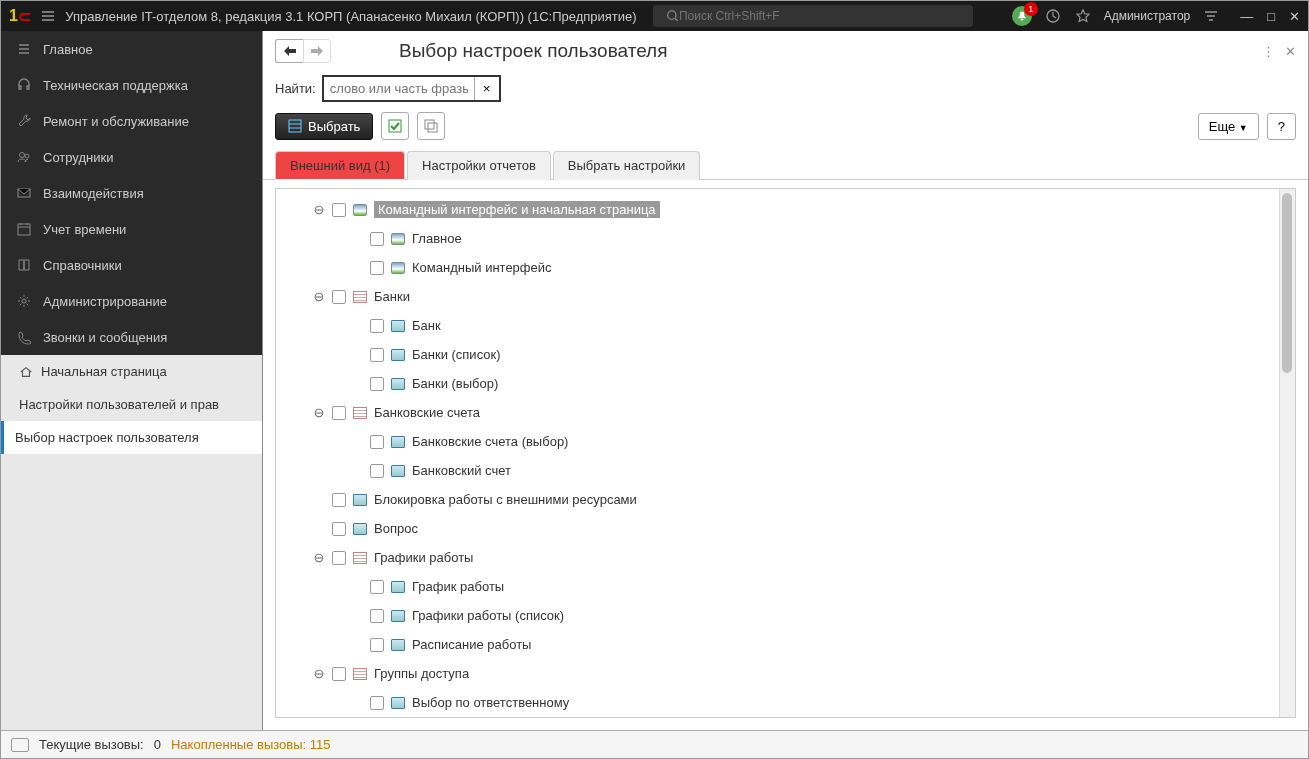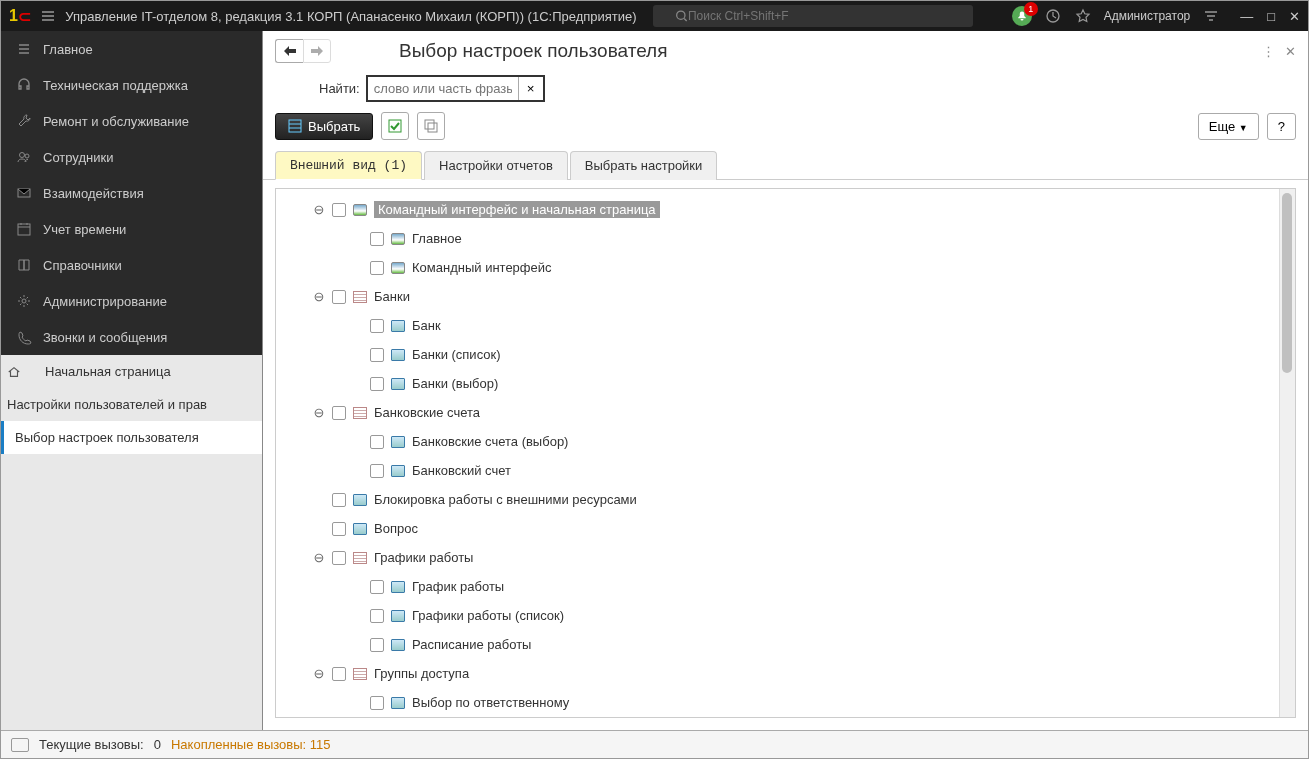--- a/index.html
+++ b/index.html
@@ -3,72 +3,72 @@
 <meta charset="utf-8">
 <style>
 * { box-sizing: border-box; margin: 0; padding: 0; }
 body { font-family: Arial, sans-serif; font-size: 13px; color: #333; background: #fff; overflow: hidden; }
 .app { width: 1309px; height: 759px; display: flex; flex-direction: column; border: 1px solid #999; }
 
 
 .titlebar { background: #1a1a1a; color: #ccc; height: 30px; display: flex; align-items: center; padding: 0 8px; gap: 8px; }
 .logo-1c { color: #e8c800; font-weight: bold; font-size: 16px; display: flex; align-items: center; }
 .titlebar-title { flex: 0 0 auto; color: #ccc; font-size: 13px; white-space: nowrap; }
-.titlebar-search { flex: 1; display: flex; align-items: center; background: #333; border-radius: 3px; height: 22px; padding: 0 22px; max-width: 320px; margin-left: 8px; }
+.titlebar-search { flex: 1; display: flex; align-items: center; background: #333; border-radius: 3px; height: 22px; padding: 0 13px; max-width: 320px; margin-left: 8px; }
 .titlebar-search input { background: transparent; border: none; color: #aaa; outline: none; width: 100%; font-size: 12px; }
 .titlebar-icons { display: flex; align-items: center; gap: 12px; margin-left: auto; }
 .titlebar-icon { width: 18px; height: 18px; display: flex; align-items: center; justify-content: center; color: #999; cursor: pointer; }
 .bell-badge { position: relative; }
 .bell-badge::after { content: attr(data-count); position: absolute; top: -4px; right: -6px; background: #d00; color: #fff; border-radius: 50%; width: 14px; height: 14px; font-size: 9px; display: flex; align-items: center; justify-content: center; }
 .bell-circle { background: #5a5; border-radius: 50%; width: 20px; height: 20px; display:flex; align-items:center; justify-content:center;}
 .titlebar-user { color: #ccc; font-size: 12px; }
 .win-controls { display: flex; gap: 14px; margin-left: 8px; }
 .win-ctrl { color: #ccc; cursor: pointer; }
 
 
 .body { flex: 1; display: flex; min-height: 0; }
 
 
 .sidebar { width: 262px; background: #2a2a2a; color: #ccc; display: flex; flex-direction: column; border-right: 1px solid #888; }
 .sidebar-item { display: flex; align-items: center; gap: 10px; padding: 9px 14px; cursor: pointer; color: #ccc; }
 .sidebar-icon { width: 18px; height: 18px; display: flex; align-items: center; justify-content: center; color: #888; }
 .sidebar-secondary { background: #e8e8e8; color: #333; flex: 1; }
-.sidebar-sec-item { padding: 9px 6px; cursor: pointer; color: #333; display:flex; align-items:flex-end; gap:24px;}
+.sidebar-sec-item { padding: 9px 18px; cursor: pointer; color: #333; display:flex; align-items:flex-end; gap:8px;}
 .sidebar-sec-item.active { background: #fff; border-left: 3px solid #1a7dc4; padding-left: 11px; }
 
 
 .main { flex: 1; display: flex; flex-direction: column; background: #fff; min-width: 0; }
 .main-header { display: flex; align-items: center; padding: 8px 12px; gap: 8px; }
 .nav-btn { width: 28px; height: 24px; border: 1px solid #aaa; background: #fff; display: flex; align-items: center; justify-content: center; cursor: pointer; border-radius: 3px; }
 .nav-btn.disabled { opacity: 0.4; cursor: default; }
 .nav-group { display: flex; }
 .nav-group .nav-btn:first-child { border-radius: 3px 0 0 3px; border-right: none; }
 .nav-group .nav-btn:last-child { border-radius: 0 3px 3px 0; }
 .main-title { font-size: 19px; color: #333; margin-left: 60px; }
 .main-header-right { margin-left: auto; display: flex; gap: 10px; }
 .hdr-icon { cursor: pointer; color: #888; }
 
 
 .findbar { display: flex; align-items: center; padding: 4px 12px; gap: 6px; }
-.findbar label { font-size: 13px; margin-left: 44px; }
+.findbar label { font-size: 13px; }
 .findbar-input-wrap { border: 2px solid #333; display: flex; align-items: center; }
 .findbar-input { border: none; padding: 4px 6px; width: 150px; outline: none; font-size: 13px; }
 .findbar-clear { border: none; border-left: 1px solid #aaa; background: #fff; padding: 4px 8px; cursor: pointer; }
 
 
 .toolbar { display: flex; align-items: center; padding: 6px 12px; gap: 8px; }
 .btn-primary { background: linear-gradient(#444,#222); color: #fff; border: 1px solid #111; padding: 5px 12px; border-radius: 3px; cursor: pointer; display: flex; align-items: center; gap: 6px; font-size: 13px; }
 .btn-icon { width: 28px; height: 28px; border: 1px solid #aaa; background: #fff; border-radius: 3px; display: flex; align-items: center; justify-content: center; cursor: pointer; }
 .toolbar-right { margin-left: auto; display: flex; gap: 8px; }
 .btn-more { border: 1px solid #aaa; background: #fff; padding: 5px 10px; border-radius: 3px; cursor: pointer; font-size: 13px; }
 
 
 .tabs { display: flex; padding: 0 12px; border-bottom: 1px solid #ccc; margin-top: 4px; }
 .tab { padding: 6px 14px; border: 1px solid #ccc; border-bottom: none; background: #f0f0f0; cursor: pointer; border-radius: 4px 4px 0 0; margin-right: 2px; font-size: 13px; position: relative; top: 1px; }
-.tab.active { background: #fef9c3; border-bottom: 1px solid #fff; font-family: Liberation Mono, monospace; }
+.tab.active { background: #ef4444; border-bottom: 1px solid #fff; }
 
 
 .tree-container { flex: 1; margin: 8px 12px 12px 12px; border: 1px solid #ccc; overflow: hidden; position: relative; display:flex; }
 .tree { flex:1; overflow-y: auto; padding: 6px 4px; }
 .tree-scrollbar { width: 16px; background: #f0f0f0; border-left: 1px solid #ddd; position: relative; }
 .tree-scrollbar-thumb { position: absolute; top: 4px; right: 3px; width: 10px; height: 180px; background: #c0c0c0; border-radius: 5px; }
 .tree-row { display: flex; align-items: center; height: 29px; gap: 6px; padding-left: 8px; }
 .tree-row.selected .tree-label { background: #999; color: #fff; padding: 1px 4px; }
 .tree-indent { display: inline-block; }
 .tree-expander { width: 14px; height: 14px; cursor: pointer; display: flex; align-items: center; justify-content: center; color: #666; font-size: 13px; }

